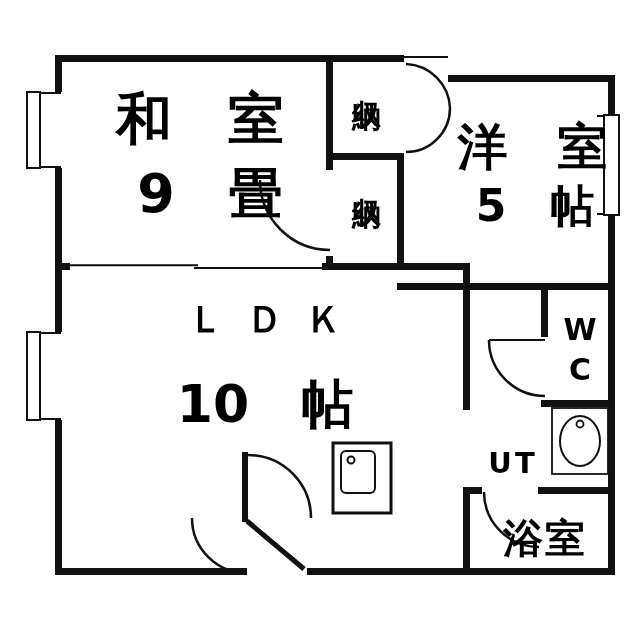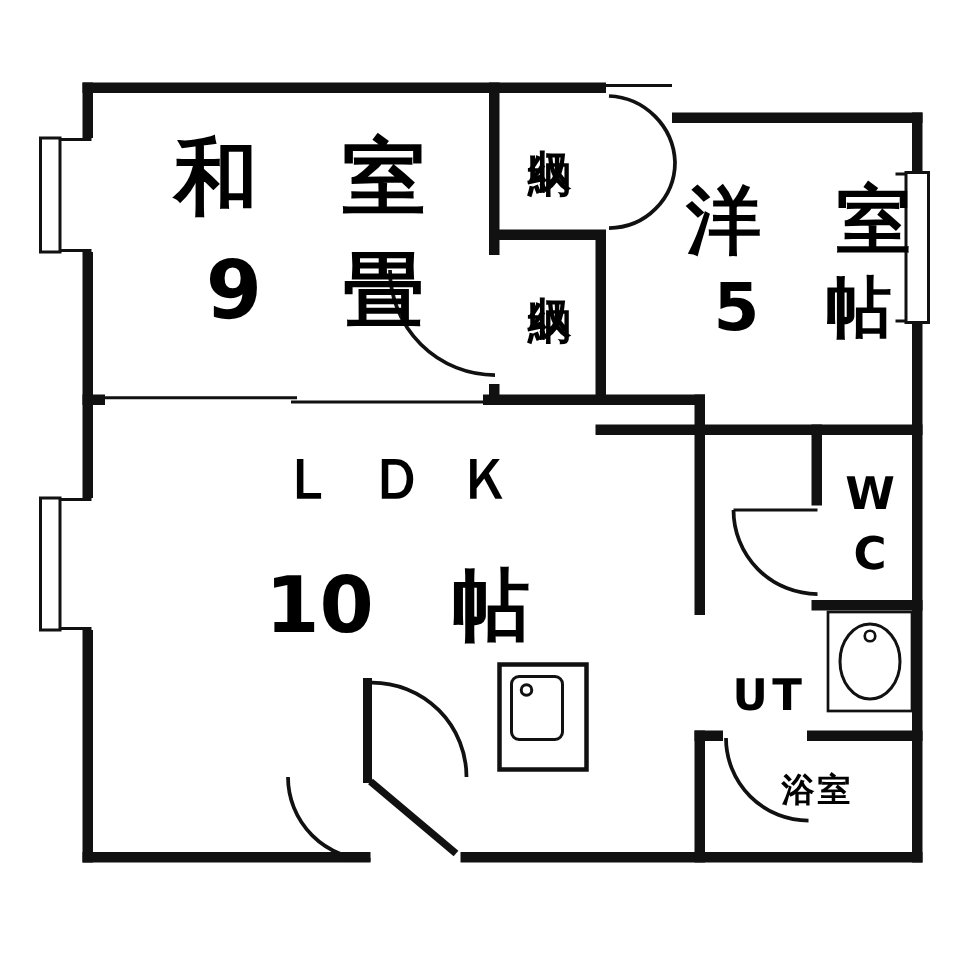--- a/index.html
+++ b/index.html
@@ -16,21 +16,21 @@
   .lbl-washitsu-size{left:85px;top:164px;width:250px;font-size:54px;}
   .lbl-youshitsu-name{left:450px;top:108px;width:165px;font-size:50px;margin-top:12px;}
   .lbl-youshitsu-size{left:455px;top:182px;width:160px;font-size:44px;}
   .lbl-ldk-name{left:140px;top:300px;width:250px;font-size:37px;letter-spacing:22px;text-indent:22px;}
   .lbl-ldk-size{left:135px;top:376px;width:260px;font-size:52px;}
   .lbl-storage{font-size:29px;letter-spacing:4px;writing-mode:vertical-rl;text-orientation:upright;}
   .lbl-storage-upper{left:350px;top:76px;}
   .lbl-storage-lower{left:350px;top:174px;}
   .lbl-wc{left:558px;top:310px;width:44px;font-size:30px;line-height:1.32;}
   .lbl-ut{left:478px;top:428px;width:70px;font-size:29px;letter-spacing:3px;margin-top:20px;}
-  .lbl-bath{left:500px;top:516px;width:90px;font-size:22px;letter-spacing:2px;}
+  .lbl-bath{left:500px;top:516px;width:90px;font-size:40px;letter-spacing:2px;}
 </style>
 </head>
 <body>
 
 <div class="plan">
 
   <svg width="639" height="640" viewBox="0 0 639 640">
 
     <g fill="#111" stroke="none">
 

